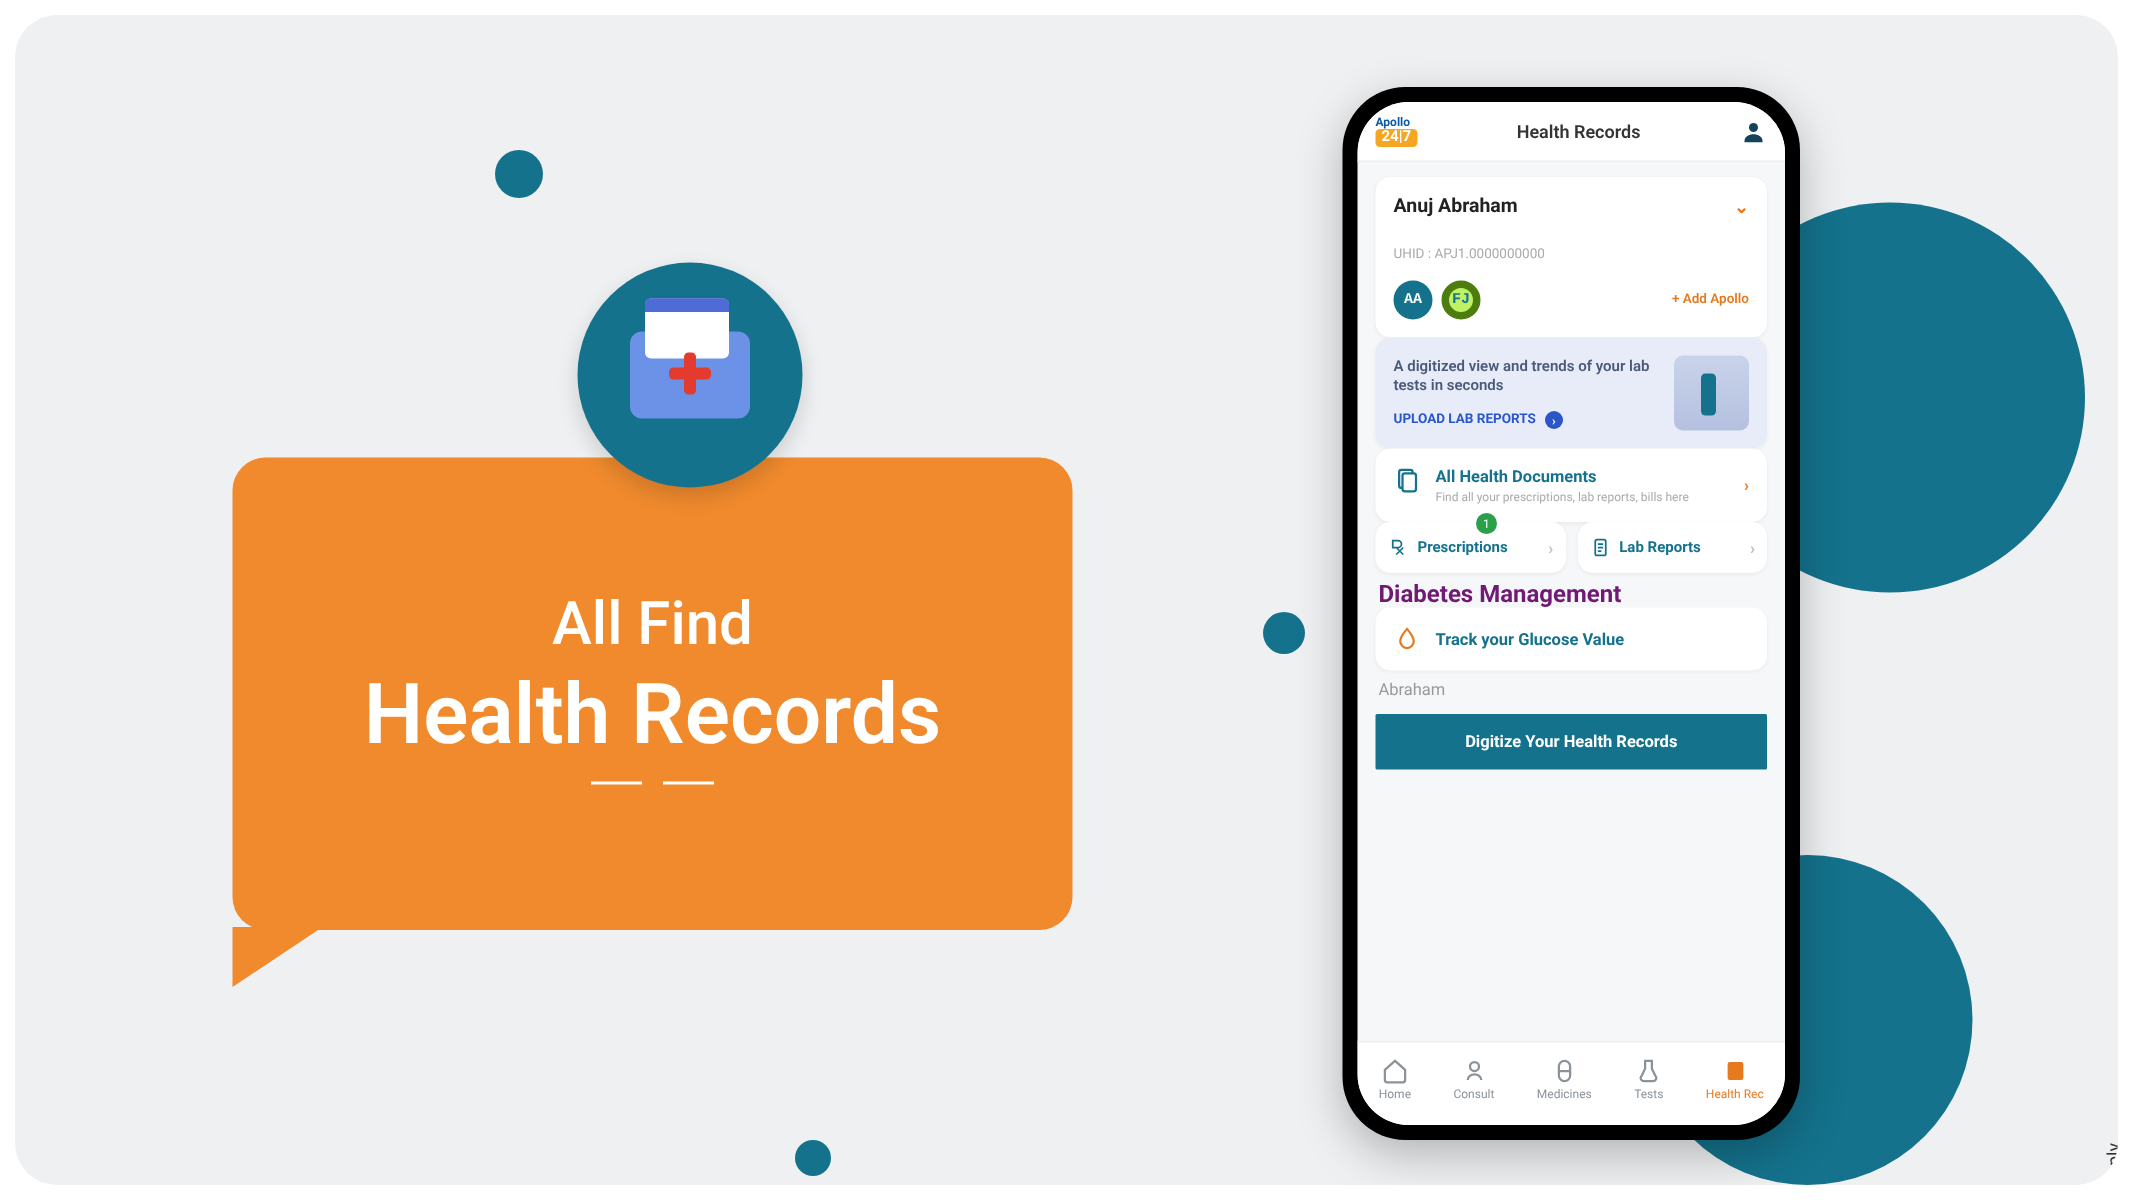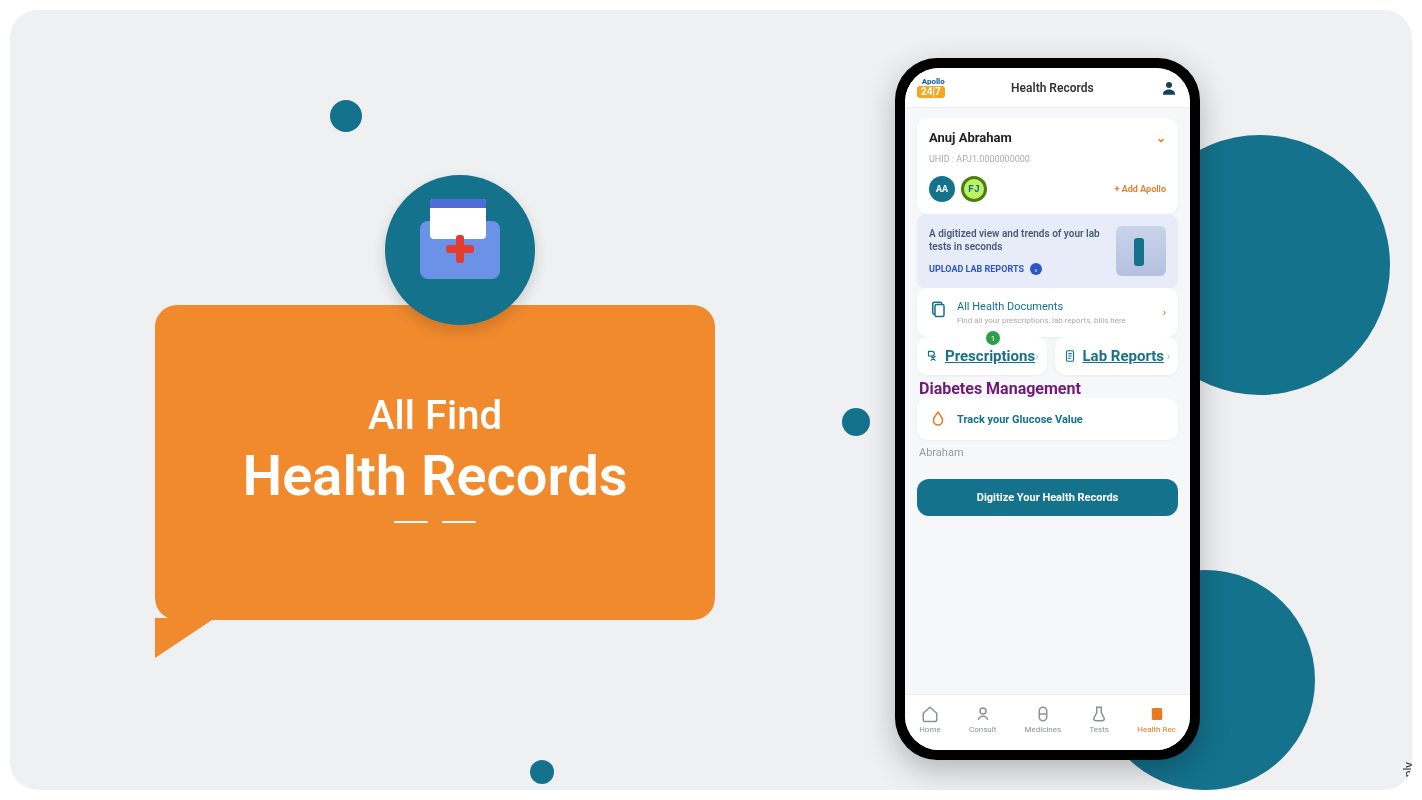--- a/index.html
+++ b/index.html
@@ -117,69 +117,69 @@
     font-size:11px;
     color:#222;
   }
   .topbar {
     background:#fff;
     height:40px;
     display:flex; align-items:center; justify-content:space-between;
     padding:0 12px;
     border-bottom:1px solid #eee;
   }
-  .brand { display:flex; flex-direction:column; align-items:flex-end; line-height:1;}
+  .brand { display:flex; flex-direction:column; align-items:flex-start; line-height:1;}
   .brand .b1 { font-size:8px; color:#0a5ba5; font-weight:700;}
   .brand .b2 { background:#f5a623; color:#fff; font-weight:700; font-size:10px; padding:1px 4px; border-radius:3px;}
   .topbar .ttl { font-weight:600; font-size:12px; color:#333;}
   .topbar .prof { width:18px; height:18px; }
   .prof svg { width:100%; height:100%; }
 
   .content { flex:1; overflow:hidden; padding:10px 12px 0; display:flex; flex-direction:column; gap:0;}
   .cardw { background:#fff; border-radius:10px; padding:12px; box-shadow:0 1px 3px rgba(0,0,0,.05);}
   .usercard .uname { font-weight:700; font-size:13px; display:flex; justify-content:space-between; align-items:center;}
   .usercard .uname .chev { color:#e57a1f; font-size:12px;}
-  .usercard .uid { color:#aaa; font-size:9px; margin-top:9px;}
+  .usercard .uid { color:#aaa; font-size:9px; margin-top:20px;}
   .usercard .row2 { display:flex; align-items:center; justify-content:space-between; margin-top:12px;}
   .avset { display:flex; gap:6px;}
   .av { width:26px; height:26px; border-radius:50%; display:flex; align-items:center; justify-content:center; font-size:10px; font-weight:700;font-family:Liberation Mono, monospace;}
   .av1 { background:#14728c; color:#fff;}
-  .av2 { background:#bef264; color:#14728c; border:3px solid #4d7c0f;}
+  .av2 { background:#bef264; color:#14728c; border:5px solid #4d7c0f;}
   .addmem { color:#e57a1f; font-size:9px; font-weight:600;}
 
   .promo { background:#e8ecf9; display:flex; gap:8px; align-items:center;}
   .promo .ptxt { flex:1; }
   .promo .p1 { color:#4a5a7a; font-size:10px; font-weight:600; line-height:1.3;}
   .promo .p2 { color:#2a56c8; font-size:9px; font-weight:700; margin-top:10px; display:flex; align-items:center; gap:6px;}
   .promo .p2 .circ { width:12px; height:12px; background:#2a56c8; border-radius:50%; color:#fff; font-size:8px; display:flex; align-items:center; justify-content:center;}
   .promo .pimg { width:50px; height:50px; background:linear-gradient(#c9d3ea,#b5c0e0); border-radius:6px; position:relative;}
   .promo .pimg::after { content:""; position:absolute; left:18px; top:12px; width:10px; height:28px; background:#14728c; border-radius:3px;}
 
   .docrow { display:flex; align-items:center; justify-content:space-between;}
   .docrow .left { display:flex; gap:10px; align-items:flex-start;}
   .docrow .ic { width:18px; height:18px; color:#14728c;}
-  .docrow .t1 { color:#14728c; font-weight:400; font-size:11px;}
+  .docrow .t1 { color:#14728c; font-weight:700; font-size:11px;}
   .docrow .t2 { color:#aaa; font-size:8px; margin-top:3px;}
   .docrow .chev { color:#e57a1f; font-weight:700;}
 
   .two { display:flex; gap:8px;}
   .two .half { flex:1; background:#fff; border-radius:10px; padding:10px 8px; box-shadow:0 1px 3px rgba(0,0,0,.05); display:flex; align-items:center; justify-content:space-between; position:relative;}
-  .two .half .lbl { display:flex; gap:6px; align-items:center; color:#14728c; font-weight:700; font-size:15px;text-decoration:underline;}
+  .two .half .lbl { display:flex; gap:6px; align-items:center; color:#14728c; font-weight:700; font-size:10px;}
   .two .half .chev { color:#b8c0c7; font-weight:700; font-size:11px;}
   .badgecount { position:absolute; top:-6px; right:36%; width:14px; height:14px; background:#2aa04a; color:#fff; border-radius:50%; font-size:8px; display:flex; align-items:center; justify-content:center;}
 
   .sechdr { font-weight:700; font-size:16px; color:#701a75; padding-left:2px; margin-top:4px;}
 
   .glucose { display:flex; align-items:center; gap:10px; padding:12px;}
   .glucose .ic { width:18px; height:18px; color:#e57a1f;}
   .glucose .txt { color:#14728c; font-weight:700; font-size:11px;}
 
   .others { color:#999; font-size:11px; padding-left:2px; margin-top:6px;}
 
-  .cta { margin:20px 0; background:#14728c; color:#fff; font-weight:700; font-size:11px; border-radius:12px; text-align:center; padding:12px 8px;}
+  .cta { margin:10px 0; background:#14728c; color:#fff; font-weight:700; font-size:11px; border-radius:1px; text-align:center; padding:12px 8px;}
 
   .tabbar { background:#fff; border-top:1px solid #eee; height:56px; display:flex; justify-content:space-around; align-items:center; padding-bottom:6px;}
   .titem { display:flex; flex-direction:column; align-items:center; gap:2px; color:#8a929a; font-size:8px;}
   .titem.active { color:#e57a1f;}
   .titem .ticon { width:18px; height:18px;}
 
   .tcapply {
     position:absolute;
     right:-4px; bottom:28px;
     transform: rotate(-90deg);

